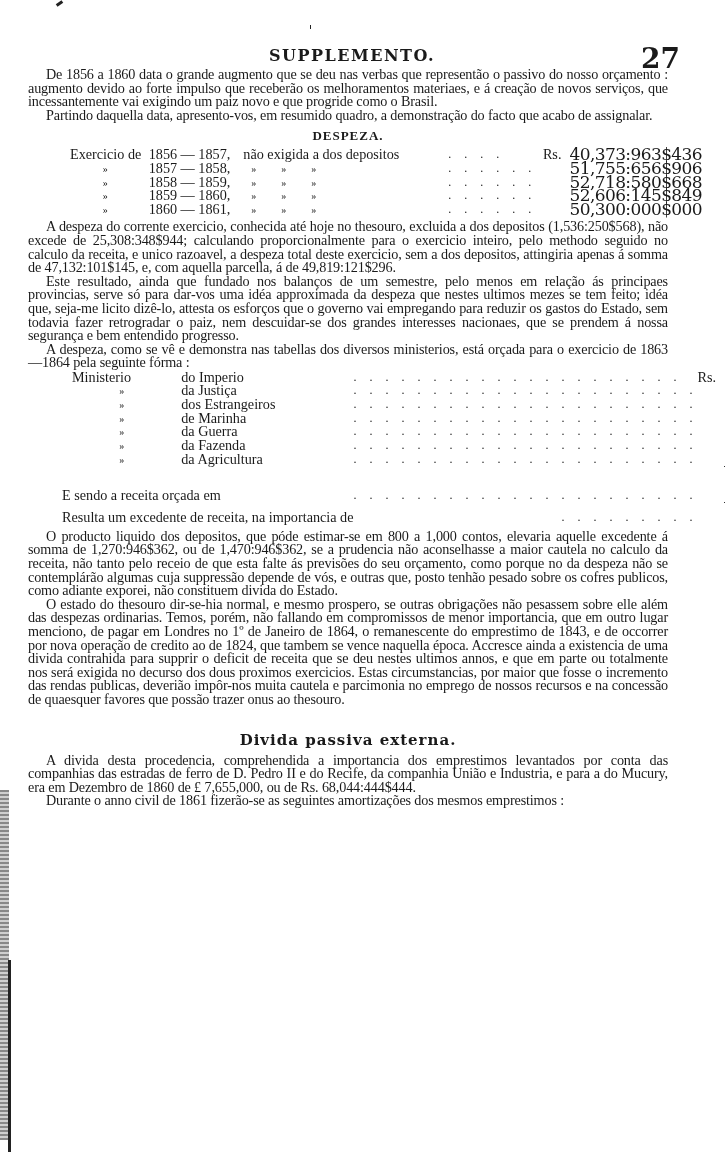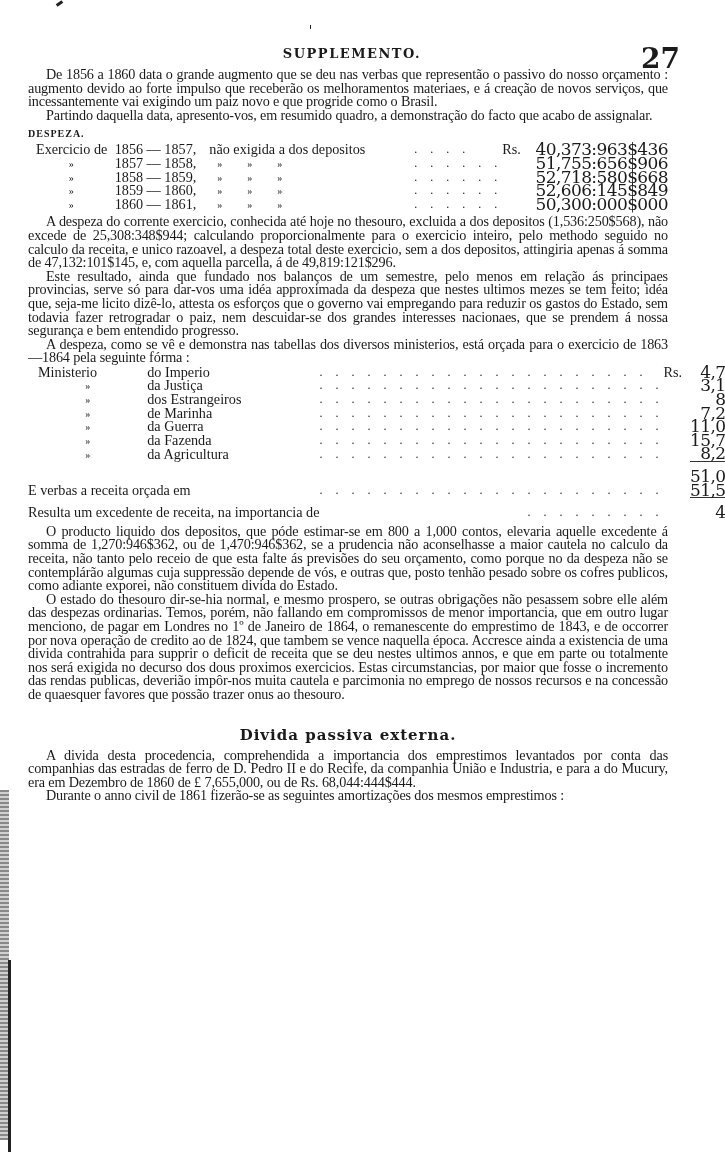--- a/index.html
+++ b/index.html
@@ -4,38 +4,38 @@
 <style>
   html, body { margin: 0; padding: 0; }
   body {
     width: 725px; height: 1152px; background: #ffffff; position: relative; overflow: hidden;
     font-family: "Liberation Serif", "DejaVu Serif", serif; color: #1a1a1a;
   }
   .page { position: absolute; left: 28px; top: 40px; width: 640px; }
   .running-head { position: relative; height: 28px; }
   .running-title {
     position: absolute; left: 8px; right: 0; top: 6px; text-align: center;
-    font-family: "DejaVu Serif", serif; font-weight: bold; font-size: 13px; letter-spacing: 1.5px;
+    font-family: "DejaVu Serif", serif; font-weight: bold; font-size: 16px; letter-spacing: 1.5px;
   }
   .page-number {
     position: absolute; right: -12px; top: 2px; font-family: "DejaVu Serif", serif; font-weight: bold; font-size: 28px;
   }
   p {
     margin: 0; font-size: 14.2px; line-height: 13.6px; text-align: justify; letter-spacing: -0.15px;
   }
   p.indent { text-indent: 18px; }
   .section-label {
-    text-align: left; font-size: 10px; letter-spacing: 1px; margin: 6px 0 4px; font-weight: bold;
-  }
-  table { border-collapse: collapse; width: 100%; font-size: 14.2px; }
+    text-align: center; font-size: 13px; letter-spacing: 1px; margin: 6px 0 4px; font-weight: bold;
+  }
+  table { border-collapse: collapse; width: 100%; font-size: 14.2px; margin-left: 34px; }
   td { padding: 0; line-height: 13.6px; white-space: nowrap; vertical-align: bottom; }
   .num { text-align: right; font-family: "DejaVu Serif", serif; font-size: 17px; letter-spacing: -0.6px; }
   .ditto { text-align: center; font-size: 10px; }
   .dots { overflow: hidden; color: #222; letter-spacing: 5px; font-size: 12px; }
-  .rs { padding-right: 8px; width: 30px; }
+  .rs { text-align: right; padding-right: 8px; width: 30px; }
   .rule-row td.num { border-top: 1.5px solid #333; padding-top: 8px; }
   .heading-bold {
     text-align: center; font-family: "DejaVu Serif", serif; font-weight: bold; font-size: 15px;
     letter-spacing: 1px; margin: 24px 0 5px;
   }
   .binding {
     position: absolute; left: 0; top: 790px; width: 9px; height: 350px;
     background: repeating-linear-gradient(180deg, #555 0 2px, #bbb 2px 4px);
     opacity: 0.7;
   }
@@ -176,21 +176,21 @@
       <td>da Agricultura</td>
       <td class="dots">. . . . . . . . . . . . . . . . . . . . . .</td>
       <td class="rs"></td>
       <td class="num">8,211:974$061</td>
     </tr>
     <tr class="rule-row">
       <td colspan="4"></td>
       <td class="num">51,029:053$638</td>
     </tr>
     <tr>
-      <td colspan="2" style="padding-left:0">E verbas a receita orçada em</td>
+      <td colspan="2" style="padding-left:0">E sendo a receita orçada em</td>
       <td class="dots">. . . . . . . . . . . . . . . . . . . . . .</td>
       <td class="rs"></td>
       <td class="num">51,500:000$000</td>
     </tr>
     <tr class="rule-row">
       <td colspan="2" style="padding-top:8px">Resulta um excedente de receita, na importancia de</td>
       <td class="dots" style="padding-top:8px;text-align:right">. . . . . . . . .</td>
       <td class="rs"></td>
       <td class="num">470:946$362</td>
     </tr>

